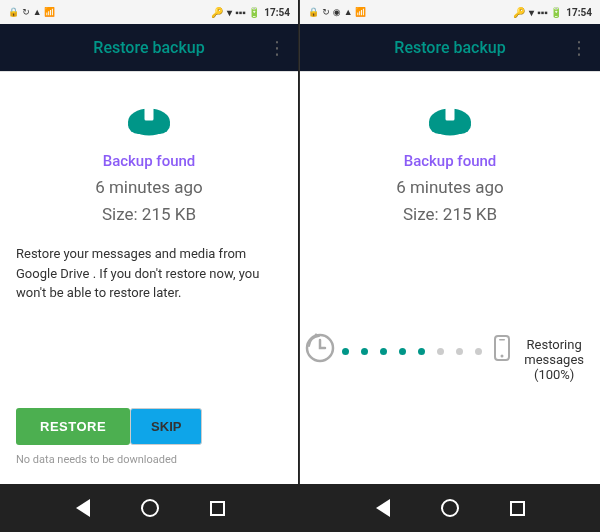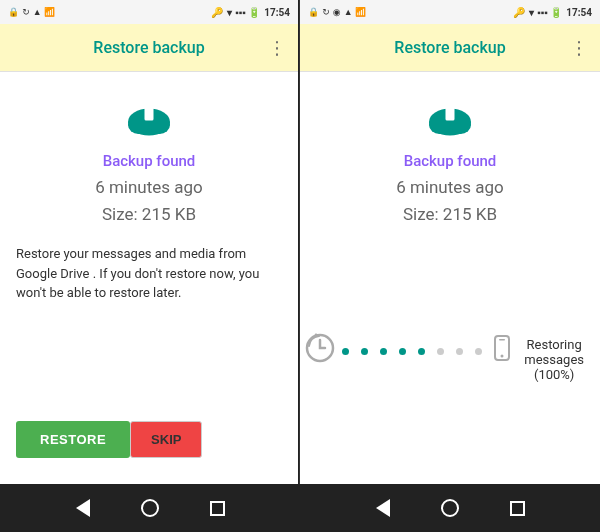--- a/index.html
+++ b/index.html
@@ -49,21 +49,21 @@
       gap: 3px;
       font-weight: bold;
     }
     .status-icon {
       font-size: 9px;
     }
 
     
     .top-bar {
       height: 48px;
-      background: #fef9c3;
+      background: #0f172a;
       display: flex;
       align-items: center;
       justify-content: center;
       position: relative;
       border-bottom: 1px solid #e0e0e0;
     }
     .top-bar-title {
       font-size: 16px;
       font-weight: 500;
       color: #009688;
@@ -179,21 +179,21 @@
       color: #fff;
       border: none;
       border-radius: 3px;
       padding: 10px 24px;
       font-size: 13px;
       font-weight: bold;
       letter-spacing: 0.5px;
       cursor: pointer;
     }
     .btn-skip {
-      background: #ef4444;
+      background: #0ea5e9;
       color: #333;
       border: 1px solid #ccc;
       border-radius: 3px;
       padding: 10px 20px;
       font-size: 13px;
       font-weight: bold;
       cursor: pointer;
     }
     .no-download-label {
       font-size: 11px;
@@ -292,20 +292,21 @@
       </div>
 
       <div class="restore-description">Restore your messages and media from Google Drive . If you don't restore now, you won't be able to restore later.</div>
 
       <div style="flex:1"></div>
 
       <div class="buttons-row">
         <button class="btn-restore">RESTORE</button>
         <button class="btn-skip">SKIP</button>
       </div>
+      <div class="no-download-label">No data needs to be downloaded</div>
       <div style="height:8px"></div>
     </div>
   </div>
 
   <div class="screen-divider"></div>
 
   <div class="screen" style="border-right:none;">
 
     <div class="status-bar">
       <div class="status-left">

